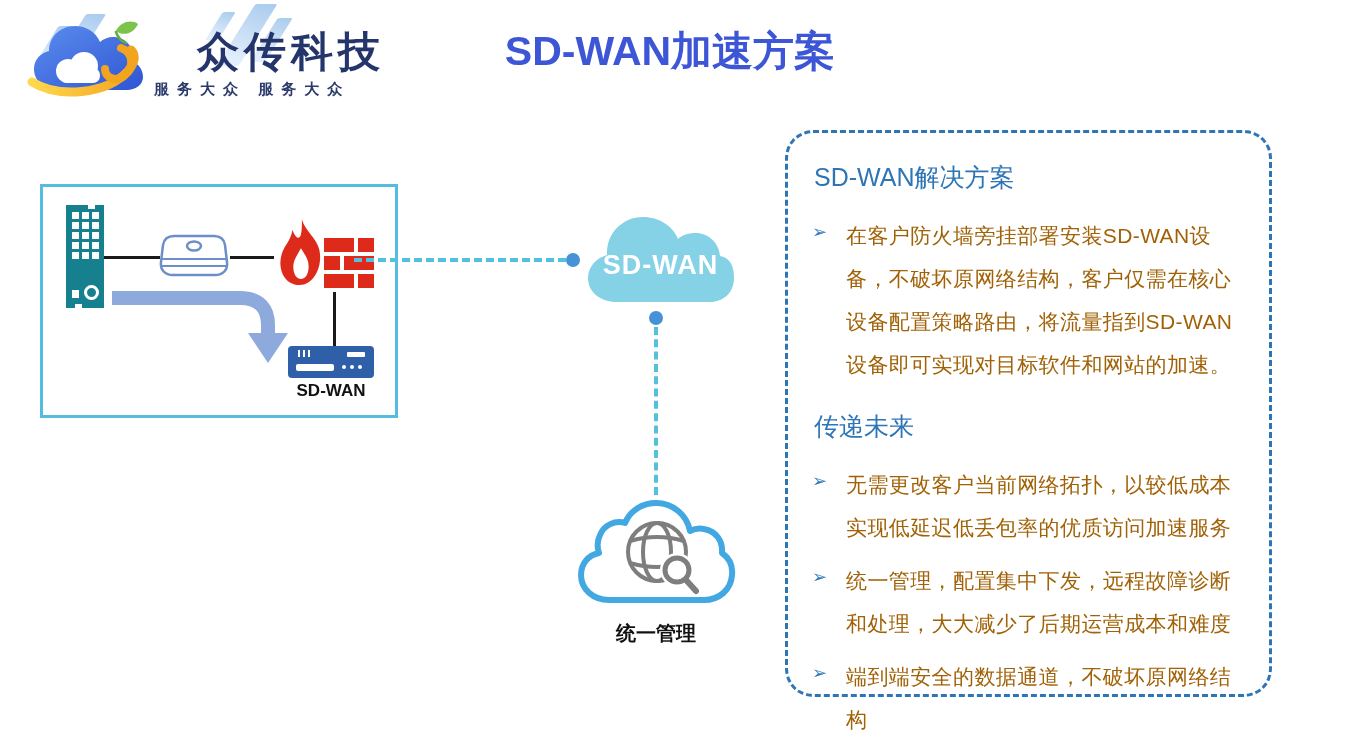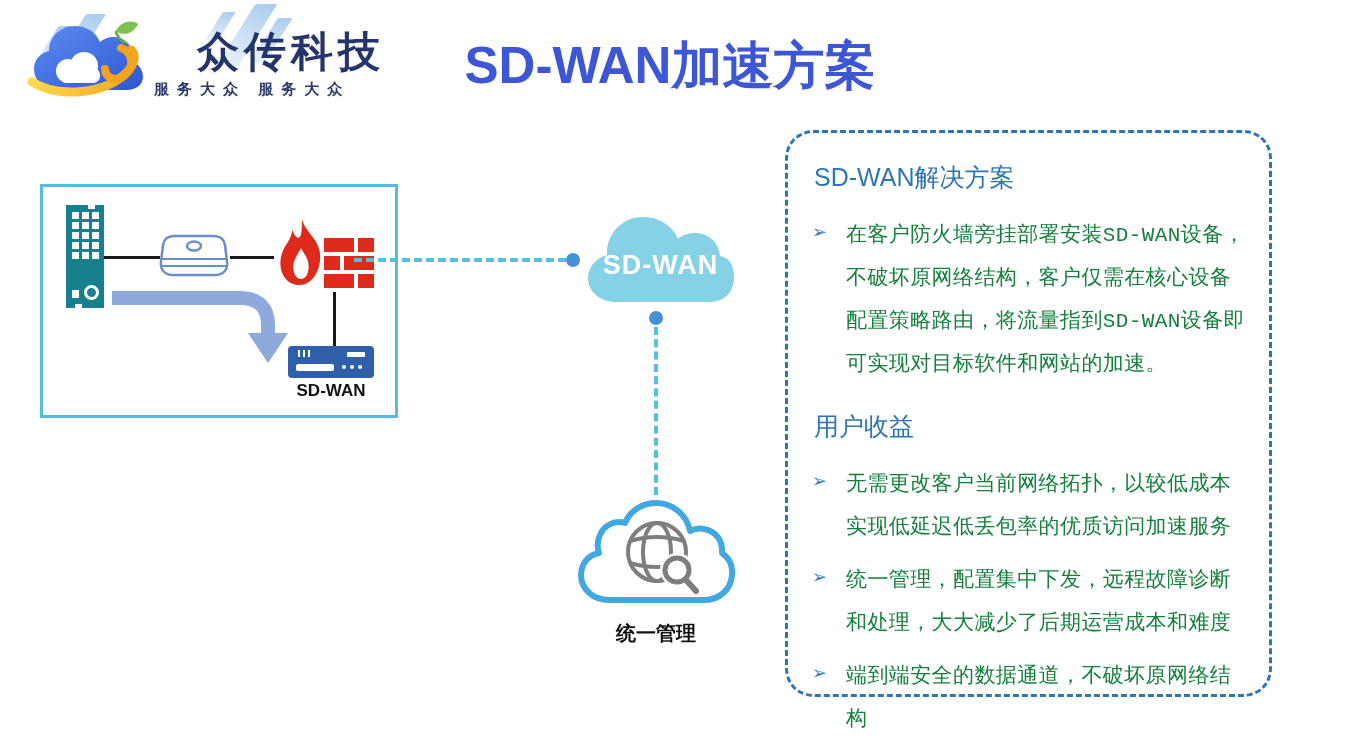--- a/index.html
+++ b/index.html
@@ -9,21 +9,21 @@
   
   .stripe{position:absolute;transform:skewX(-32deg);background:linear-gradient(195deg,#a9cbee 0%,#e2eefb 85%);border-radius:2px;}
   .stripe.a1{left:46px;top:26px;width:15px;height:40px;}
   .stripe.a2{left:68px;top:14px;width:20px;height:58px;}
   .stripe.b1{left:214px;top:12px;width:13px;height:28px;}
   .stripe.b2{left:236px;top:4px;width:22px;height:62px;}
   .stripe.b3{left:264px;top:18px;width:15px;height:44px;}
   .logo-svg{position:absolute;left:26px;top:16px;}
   .company-name{position:absolute;left:150px;top:24px;font-size:42px;font-weight:bold;color:#24356B;letter-spacing:5px;white-space:nowrap;margin-left:47px;}
   .tagline{position:absolute;left:154px;top:80px;font-size:15px;font-weight:600;color:#2B3A6B;letter-spacing:8px;white-space:nowrap;}
-  .page-title{position:absolute;left:420px;top:32px;width:500px;text-align:center;font-size:51px;font-weight:bold;color:#3D56D6;white-space:nowrap;}
+  .page-title{position:absolute;left:420px;top:24px;width:500px;text-align:center;font-size:41px;font-weight:bold;color:#3D56D6;white-space:nowrap;}
 
   
   .net-box{position:absolute;left:40px;top:184px;width:358px;height:234px;border:3px solid #55BCDF;box-sizing:border-box;background:#fff;}
   .building{position:absolute;left:66px;top:205px;width:38px;height:103px;background:#17808F;}
   .building .windows{position:absolute;left:6px;top:7px;width:26px;display:grid;grid-template-columns:repeat(3,7px);grid-auto-rows:7px;gap:3px;}
   .building .windows span{background:#fff;display:block;}
   .building .porthole{position:absolute;right:5px;bottom:8px;width:15px;height:15px;border:3px solid #fff;border-radius:50%;box-sizing:border-box;}
   .building .doorsq{position:absolute;left:6px;bottom:10px;width:7px;height:8px;background:#fff;}
   .building .notch-t{position:absolute;top:0;left:22px;width:7px;height:4px;background:#fff;}
   .building .notch-b{position:absolute;bottom:0;left:9px;width:7px;height:4px;background:#fff;}
@@ -51,21 +51,21 @@
   .cloud-outline{position:absolute;left:575px;top:497px;}
   .globe-svg{position:absolute;left:617px;top:514px;}
   .dest-label{position:absolute;left:575px;top:620px;width:162px;text-align:center;font-size:20px;font-weight:bold;color:#111;}
 
   
   .panel{position:absolute;left:785px;top:130px;width:487px;height:567px;box-sizing:border-box;border:3px dashed #2E75B6;border-radius:28px;padding:24px 24px 0 24px;background:#fff;}
   .panel h2{margin:4px 0 20px 2px;font-size:25px;font-weight:normal;color:#2E75B6;}
   .panel h2.second{margin-top:24px;}
   .bullet{display:flex;margin-bottom:10px;}
   .bullet .mk{flex:0 0 34px;color:#3279BD;font-size:18px;padding-top:7px;}
-  .bullet .tx{flex:1;font-size:21px;line-height:2.05;color:#15803d;letter-spacing:0.4px;font-family:Liberation Mono, monospace;}
+  .bullet .tx{flex:1;font-size:21px;line-height:2.05;color:#a16207;letter-spacing:0.4px;}
 </style>
 </head>
 <body>
 
 <div class="stage">
 
   <div class="stripe a1"></div>
   <div class="stripe a2"></div>
   <div class="stripe b1"></div>
   <div class="stripe b2"></div>
@@ -198,21 +198,21 @@
   <div class="dest-label">统一管理</div>
 
   <div class="panel">
     <h2>SD-WAN解决方案</h2>
 
     <div class="bullet">
       <span class="mk">➢</span>
       <span class="tx">在客户防火墙旁挂部署安装SD-WAN设备，不破坏原网络结构，客户仅需在核心设备配置策略路由，将流量指到SD-WAN设备即可实现对目标软件和网站的加速。</span>
     </div>
 
-    <h2 class="second">用户收益</h2>
+    <h2 class="second">传递未来</h2>
 
     <div class="bullet">
       <span class="mk">➢</span>
       <span class="tx">无需更改客户当前网络拓扑，以较低成本实现低延迟低丢包率的优质访问加速服务</span>
     </div>
     <div class="bullet">
       <span class="mk">➢</span>
       <span class="tx">统一管理，配置集中下发，远程故障诊断和处理，大大减少了后期运营成本和难度</span>
     </div>
     <div class="bullet">

